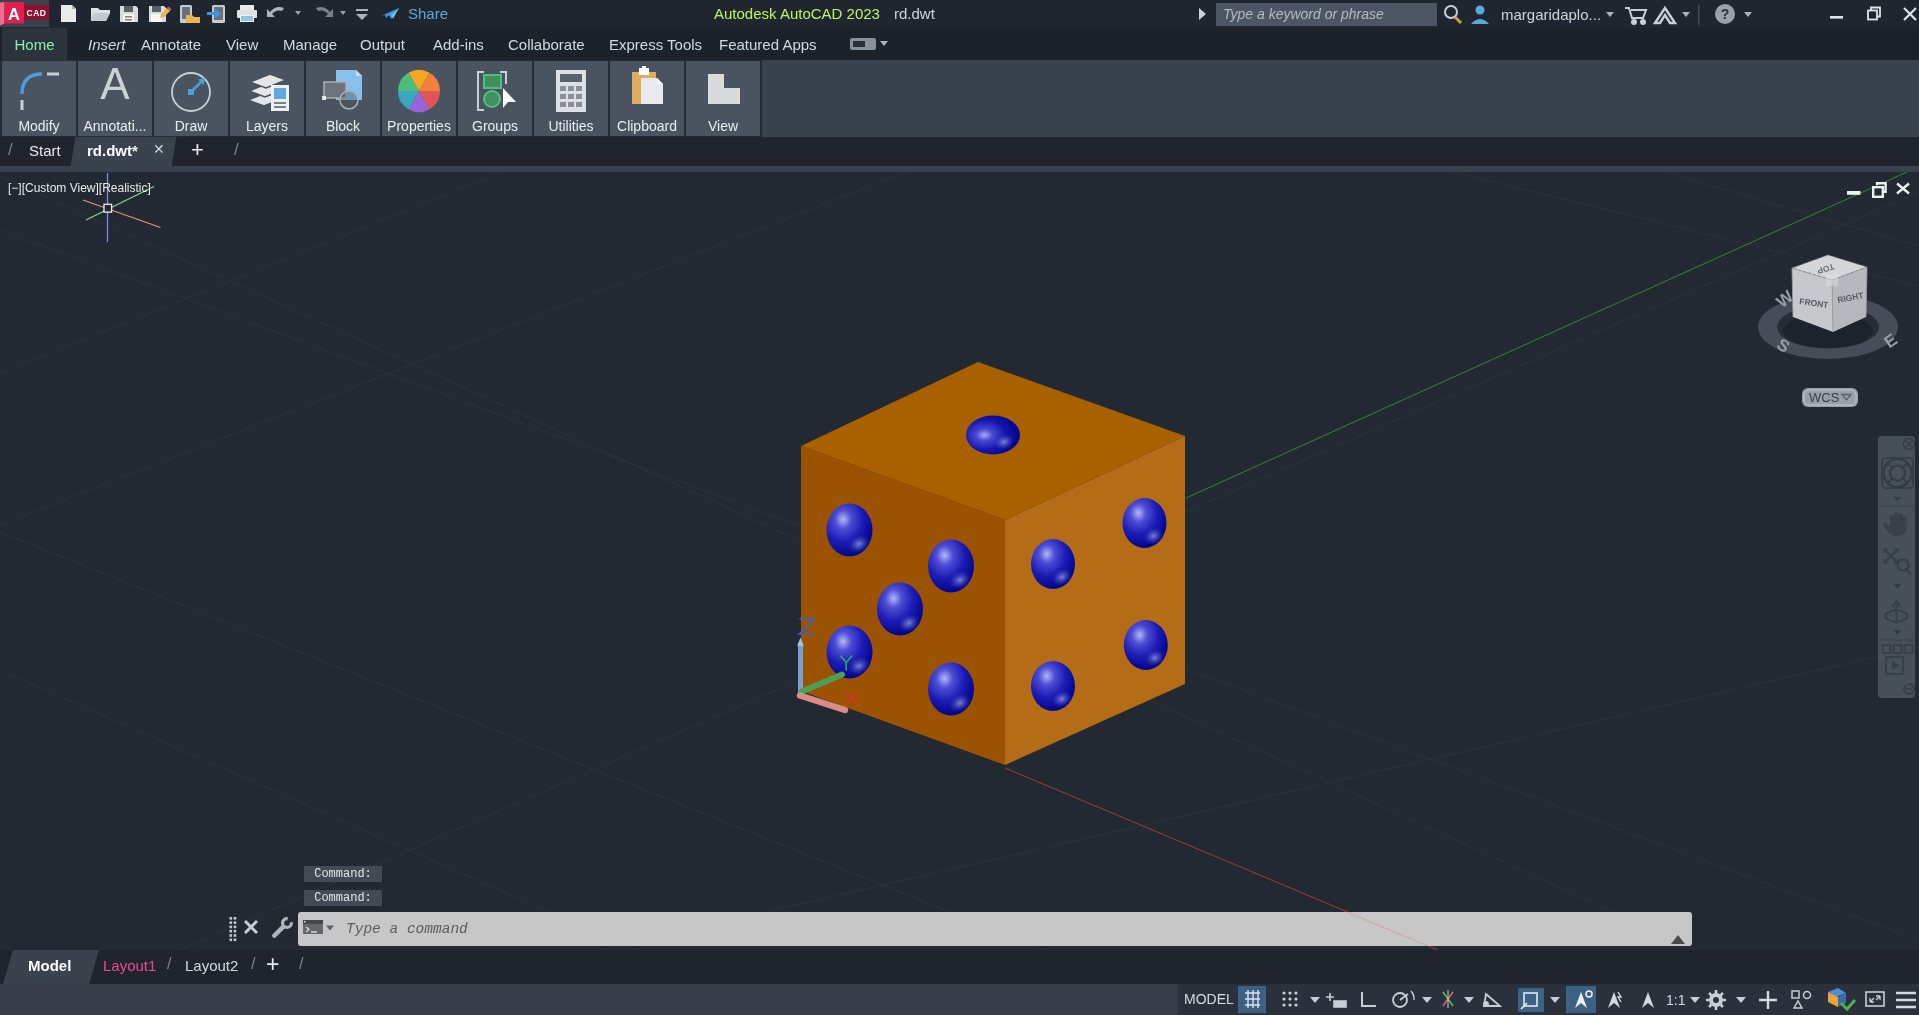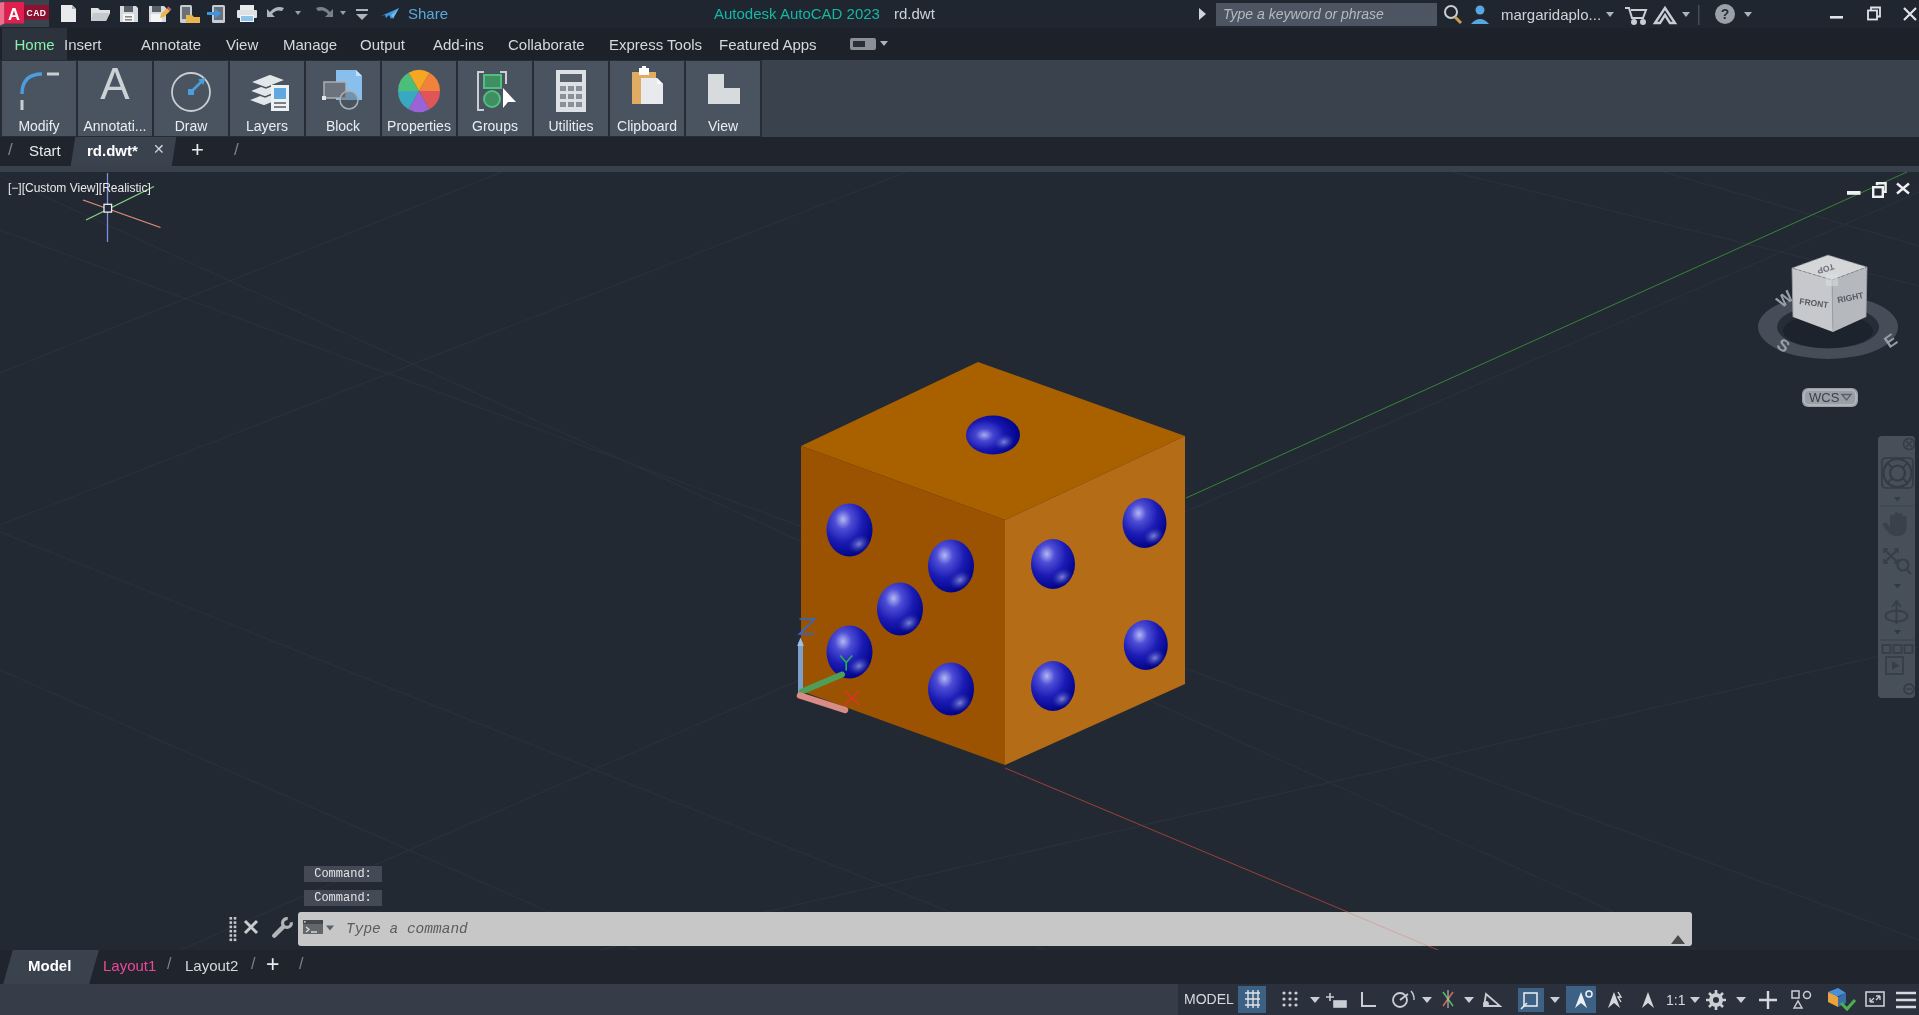--- a/index.html
+++ b/index.html
@@ -81,21 +81,21 @@
 
   <g fill="#aeb4bb">
         <rect x="356" y="9" width="12" height="2"></rect>
         <path d="M356 14 l6 6 6 -6 z"></path>
       </g>
 
   <path d="M381 16 l18 -8 -8 11 -2 -4 -3 3 -1 -3 z" fill="#3d97e0"></path>
   <path d="M391 15 l8 -7 -6 11 -2 -4" fill="#71b7ea"></path>
 </svg>
 <div class="t" style="left:408px;top:5px;font-size:15px;color:#5aa7dc;">Share</div>
-<div class="t" style="left:714px;top:5px;font-size:15px;color:#14b8a6;">Autodesk AutoCAD 2023</div>
+<div class="t" style="left:714px;top:5px;font-size:15px;color:#bef264;">Autodesk AutoCAD 2023</div>
 <div class="t" style="left:894px;top:5px;font-size:15px;color:#ced3d9;">rd.dwt</div>
 <div class="abs" style="left:1199px;top:8px;width:0;height:0;border-left:7px solid #cfd4d9;border-top:6px solid transparent;border-bottom:6px solid transparent;"></div>
 <div class="abs" style="left:1216px;top:3px;width:221px;height:23px;background:#4d5563;"></div>
 <div class="t" style="left:1223px;top:6px;font-size:14px;font-style:italic;color:#b4bac1;">Type a keyword or phrase</div>
 <svg class="abs" style="left:1440px;top:3px;" width="479" height="24" viewBox="0 0 479 24">
 
   <circle cx="11" cy="9" r="6" fill="none" stroke="#c9ced4" stroke-width="2"></circle>
   <path d="M15 14 l6 6" stroke="#c8a04c" stroke-width="3"></path>
 
   <circle cx="40" cy="7" r="4.5" fill="#57a8e0"></circle>
@@ -123,21 +123,21 @@
   <g stroke="#dfe3e7" stroke-width="1.8" fill="none">
         <rect x="40" y="4.5" width="9" height="9"></rect>
         <path d="M43 4 v-2.5 h9 v9 h-3"></path>
       </g>
   <path d="M76 2 l12 12 M88 2 l-12 12" stroke="#dfe3e7" stroke-width="2.2"></path>
 </svg>
 </div>
 
 <div class="abs" id="menurow">
   <div class="menuitem" style="left:2px;width:65px;background:#2d333d;text-align:center;color:#86efac;">Home</div>
-  <div class="menuitem" style="left:64px;">Insert</div>
+  <div class="menuitem" style="left:88px;font-style:italic;">Insert</div>
   <div class="menuitem" style="left:141px;">Annotate</div>
   <div class="menuitem" style="left:226px;">View</div>
   <div class="menuitem" style="left:283px;">Manage</div>
   <div class="menuitem" style="left:360px;">Output</div>
   <div class="menuitem" style="left:433px;">Add-ins</div>
   <div class="menuitem" style="left:508px;">Collaborate</div>
   <div class="menuitem" style="left:609px;">Express Tools</div>
   <div class="menuitem" style="left:719px;">Featured Apps</div>
   <svg class="abs" style="left:850px;top:8px" width="40" height="16" viewBox="0 0 40 16">
     <rect x="0" y="2" width="26" height="12" rx="2" fill="#8a9099"></rect>

